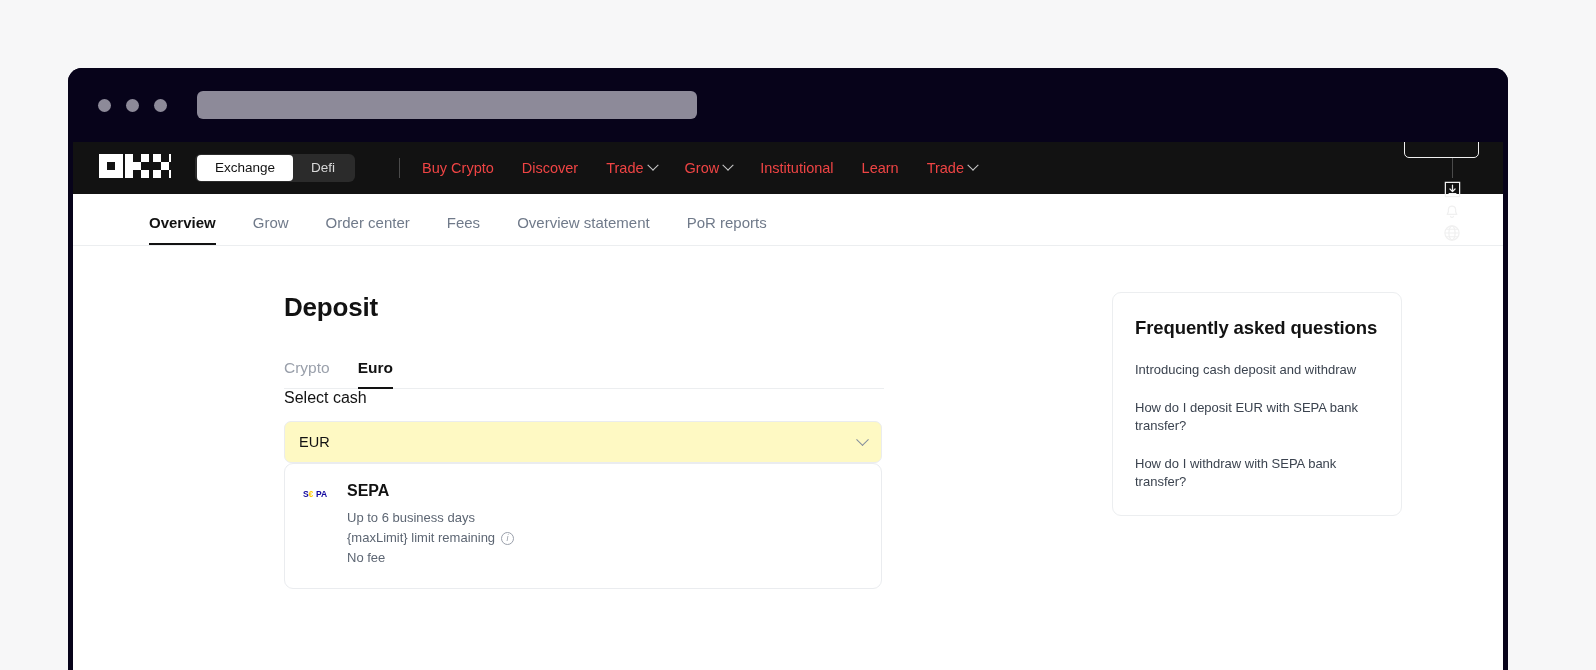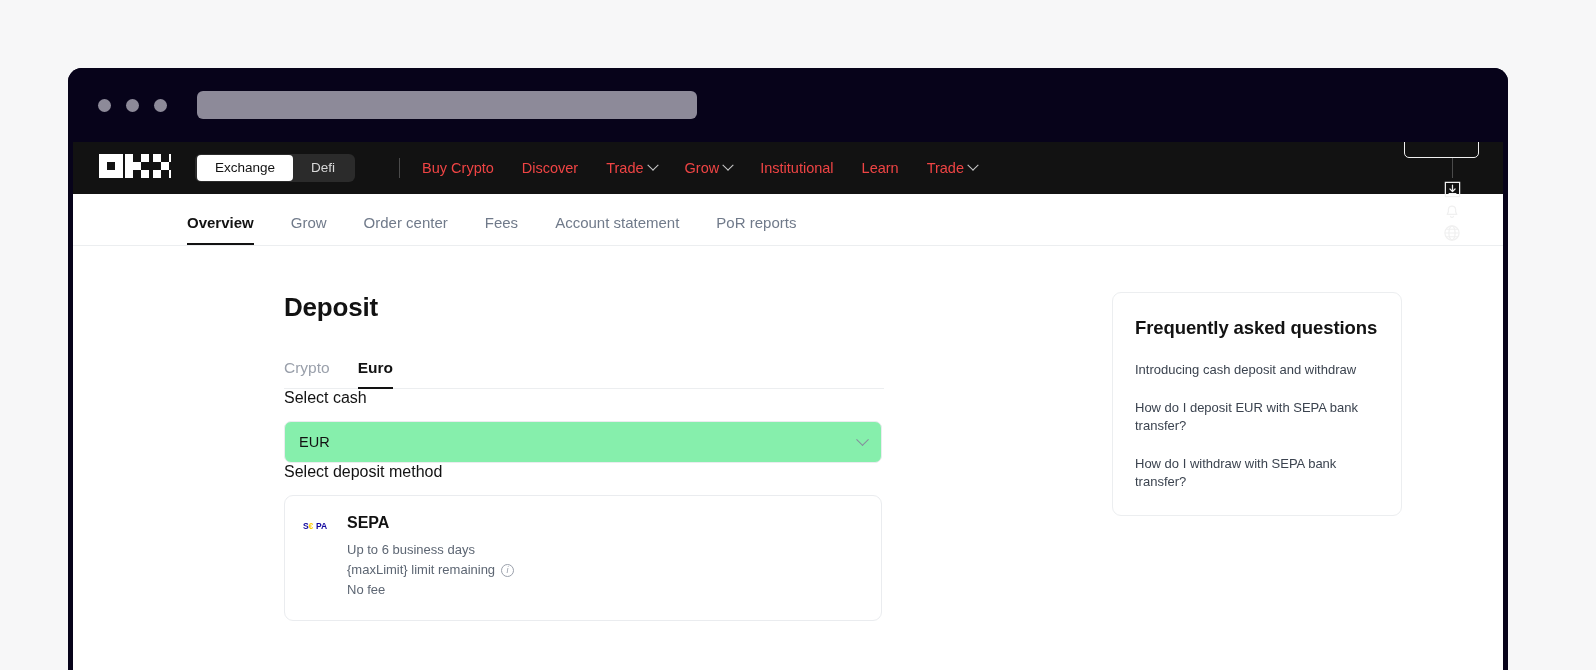--- a/index.html
+++ b/index.html
@@ -152,21 +152,21 @@
     display: flex; align-items: center; justify-content: center;
   }
 
   
   .subnav {
     height: 52px;
     background: #ffffff;
     border-bottom: 1px solid #eceef0;
     display: flex;
     align-items: flex-end;
-    padding-left: 114px;
+    padding-left: 76px;
     gap: 0px;
   }
   .subtab {
     font-size: 15px;
     color: #707a8a;
     padding: 0 0 12px 0;
     margin-right: 37px;
     cursor: pointer;
     border-bottom: 2px solid transparent;
     white-space: nowrap;
@@ -209,21 +209,21 @@
 
   .section-label {
     font-size: 16px;
     color: #121212;
     margin-bottom: 14px;
   }
 
   .select-box {
     width: 598px;
     height: 42px;
-    background: #86efac;
+    background: #fef9c3;
     border: 1px solid #eaecef;
     border-radius: 7px;
     display: flex;
     align-items: center;
     padding: 0 14px;
     cursor: pointer;
   }
   .select-value { font-size: 14.5px; color: #121212; }
   .select-chev {
     margin-left: auto;
@@ -404,21 +404,21 @@
             </svg>
           </span>
         </div>
       </div>
 
       <div class="subnav">
         <span class="subtab active">Overview</span>
         <span class="subtab">Grow</span>
         <span class="subtab">Order center</span>
         <span class="subtab">Fees</span>
-        <span class="subtab">Account statement</span>
+        <span class="subtab">Overview statement</span>
         <span class="subtab">PoR reports</span>
       </div>
 
       <div class="page-body">
 
         <div class="col-main">
 
           <div class="page-title">Deposit</div>
 
           <div class="cur-tabs">
@@ -426,21 +426,20 @@
             <span class="cur-tab active">Euro</span>
           </div>
 
           <div class="section-label">Select cash</div>
 
           <div class="select-box">
             <span class="select-value">EUR</span>
             <i class="select-chev"></i>
           </div>
 
-          <div class="section-label">Select deposit method</div>
 
           <div class="method-card">
             <span class="sepa-logo">
               <svg width="30" height="14" viewBox="0 0 60 28" xmlns="http://www.w3.org/2000/svg">
                 <text x="0" y="19" font-family="Liberation Sans, sans-serif" font-size="17" font-weight="700" fill="#10069f">S</text>
                 <text x="11" y="19" font-family="Liberation Sans, sans-serif" font-size="17" font-weight="700" fill="#ffcc00">€</text>
                 <text x="26" y="19" font-family="Liberation Sans, sans-serif" font-size="17" font-weight="700" fill="#10069f">PA</text>
               </svg>
             </span>
             <div>

